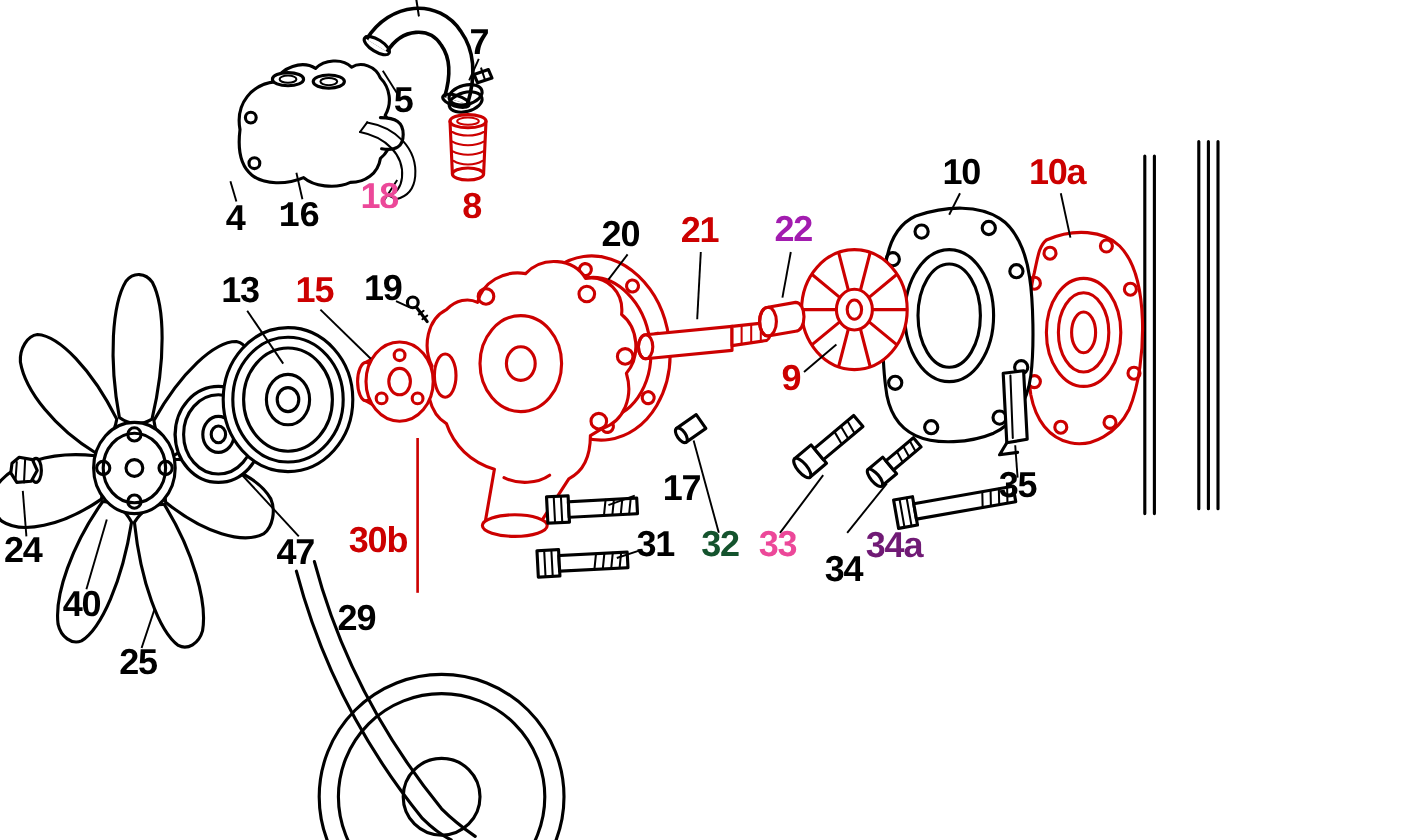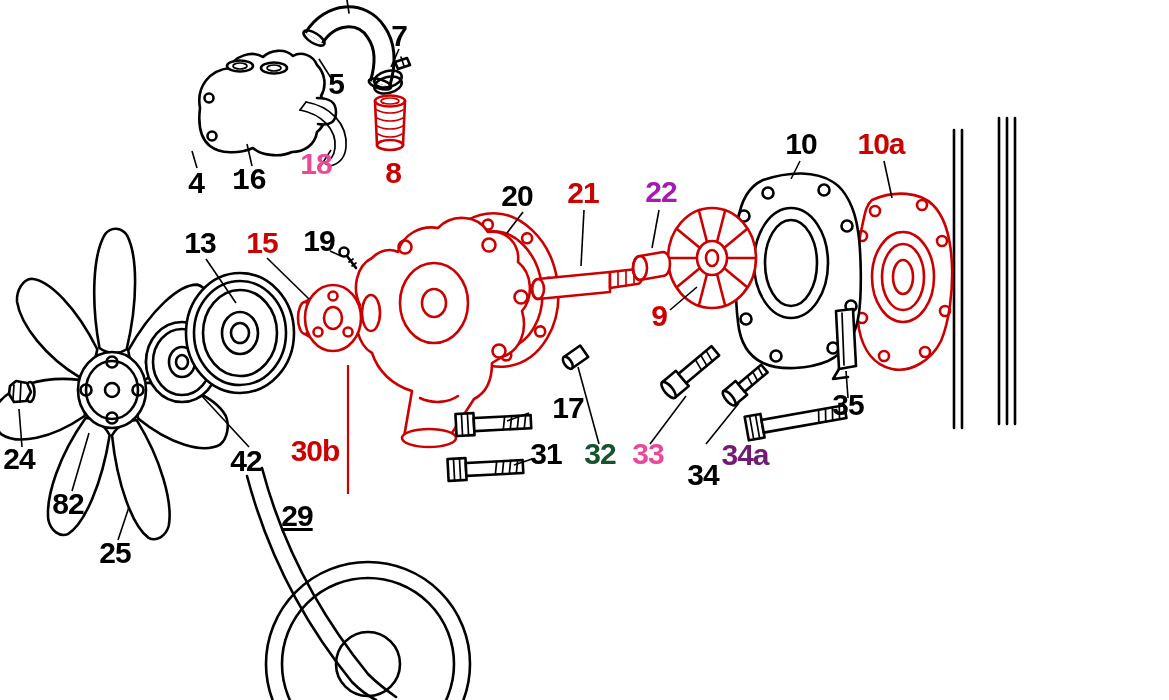--- a/index.html
+++ b/index.html
@@ -302,19 +302,19 @@
       <div class="part-label" style="left: 881px; top: 144px; color: rgb(204, 0, 0);">10a</div>
       <div class="part-label" style="left: 659px; top: 316px; color: rgb(204, 0, 0);">9</div>
       <div class="part-label" style="left: 848px; top: 405px; color: rgb(0, 0, 0);">35</div>
       <div class="part-label" style="left: 543px; top: 408px; color: rgb(0, 0, 0); margin-left: 25px;">17</div>
       <div class="part-label" style="left: 546px; top: 454px; color: rgb(0, 0, 0);">31</div>
       <div class="part-label" style="left: 600px; top: 454px; color: #14532d;">32</div>
       <div class="part-label" style="left: 648px; top: 454px; color: #ec4899;">33</div>
       <div class="part-label" style="left: 703px; top: 475px; color: rgb(0, 0, 0);">34</div>
       <div class="part-label" style="left: 745px; top: 455px; color: #701a75;">34a</div>
       <div class="part-label" style="left: 19px; top: 459px; color: rgb(0, 0, 0);">24</div>
-      <div class="part-label" style="left: 68px; top: 504px; color: rgb(0, 0, 0);">82</div>
-      <div class="part-label" style="left: 246px; top: 461px; color: rgb(0, 0, 0);">42</div>
+      <div class="part-label" style="left: 68px; top: 504px; color: rgb(0, 0, 0);">40</div>
+      <div class="part-label" style="left: 246px; top: 461px; color: rgb(0, 0, 0);">47</div>
       <div class="part-label" style="left: 315px; top: 451px; color: rgb(204, 0, 0);">30b</div>
       <div class="part-label" style="left: 115px; top: 553px; color: rgb(0, 0, 0); text-align: center;">25</div>
-      <div class="part-label" style="left: 297px; top: 516px; color: rgb(0, 0, 0); text-decoration: underline;">29</div>
+      <div class="part-label" style="left: 297px; top: 516px; color: rgb(0, 0, 0);">29</div>
     </div>
 </div>
 
 </body></html>

